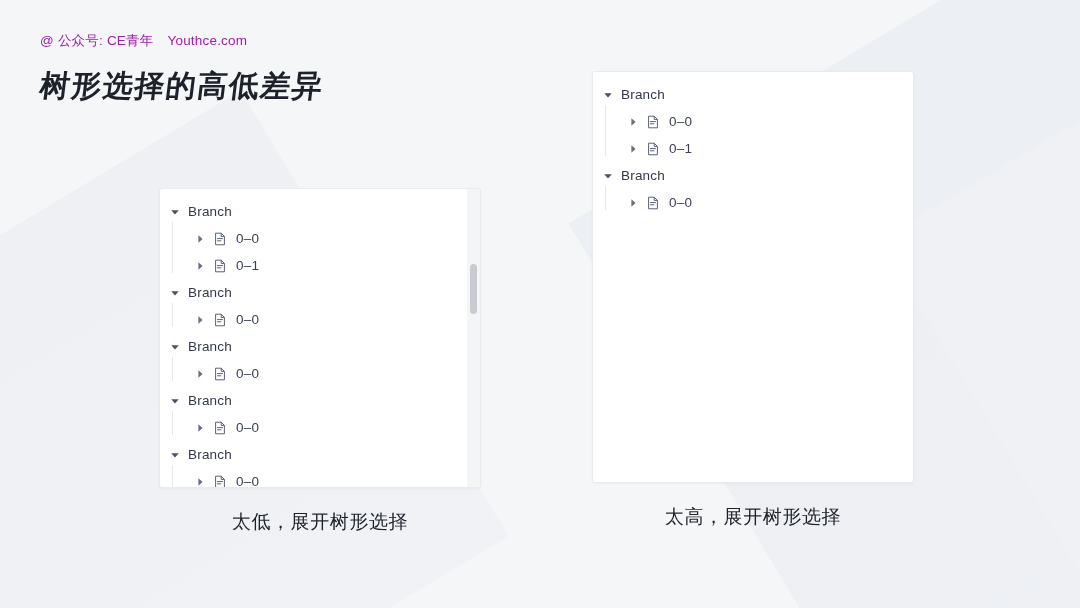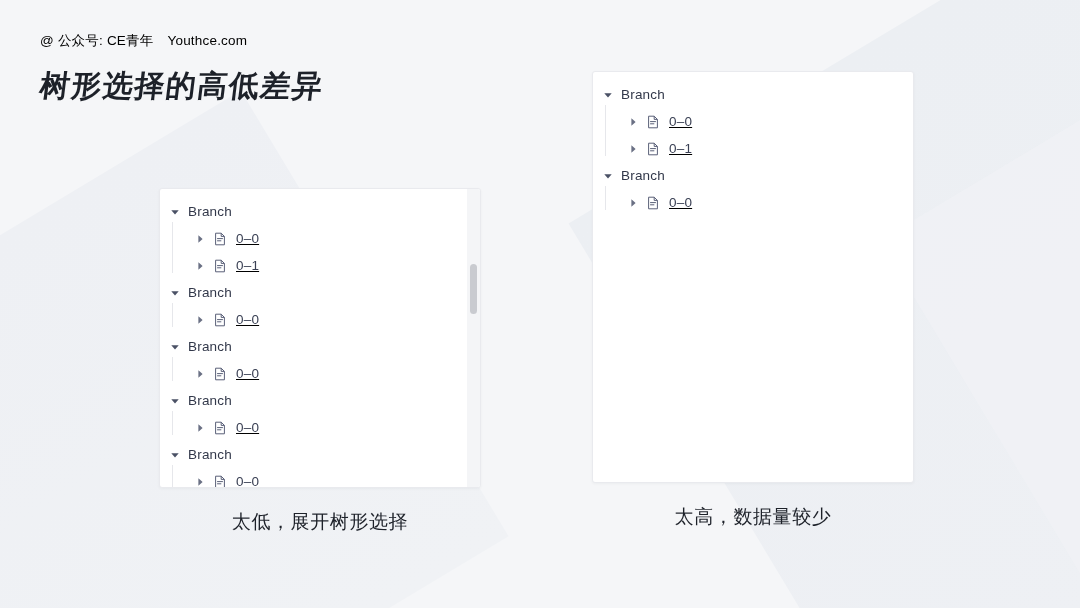--- a/index.html
+++ b/index.html
@@ -59,21 +59,21 @@
 
   
   .header {
     position: absolute;
     left: 40px;
     top: 32px;
     z-index: 3;
   }
   .byline {
     font-size: 13.5px;
-    color: #000000;
+    color: #a21caf;
     letter-spacing: .2px;
     white-space: nowrap;
     line-height: 18px;
   }
   .byline .at {
     margin-right: 4px;
     font-size: 13.5px;
   }
   .byline .site {
     margin-left: 14px;
@@ -130,21 +130,20 @@
   .row {
     display: flex;
     align-items: center;
     height: 27px;
     box-sizing: border-box;
     padding-left: 8px;
     white-space: nowrap;
   }
   .row.child {
     padding-left: 33px;
-    text-decoration: underline;
   }
 
   .caret {
     width: 14px;
     height: 14px;
     display: inline-flex;
     align-items: center;
     justify-content: center;
     flex: 0 0 14px;
     margin-right: 6px;
@@ -438,14 +437,14 @@
                 <path d="M2.6 1.2h5.6l3.2 3.2v8.4H2.6z" fill="none" stroke="#5a6078" stroke-width="1"></path>
                 <path d="M8.2 1.2v3.2h3.2" fill="none" stroke="#5a6078" stroke-width="1"></path>
                 <path d="M4.6 6.6h4.8M4.6 8.8h3.2" stroke="#5a6078" stroke-width="1" stroke-linecap="square"></path>
               </svg>
             </span>
             <span class="row-label">0–0</span>
           </div>
         </div>
       </div>
   </div>
-  <div class="caption">太高，数据量较少</div>
+  <div class="caption">太高，展开树形选择</div>
 </div>
 
 </body></html>

